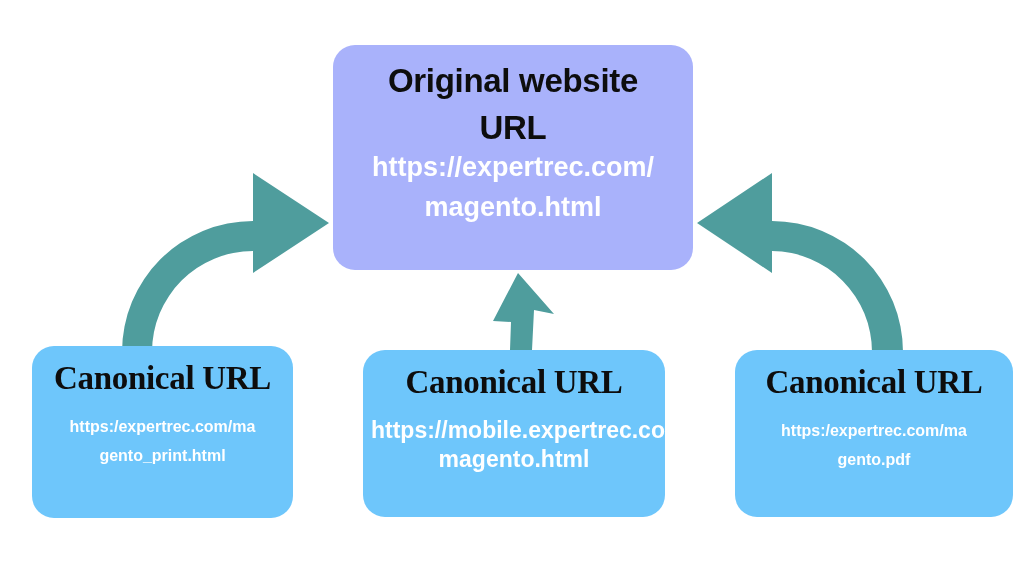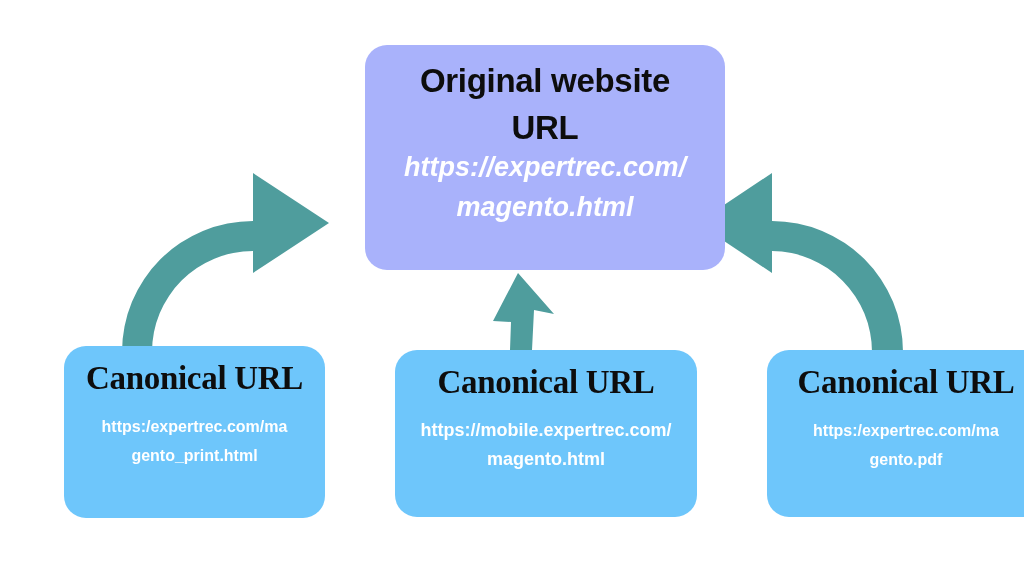--- a/index.html
+++ b/index.html
@@ -17,21 +17,20 @@
     left: 0; top: 0;
     width: 1024px; height: 576px;
     z-index: 0;
   }
   .box {
     position: absolute;
     z-index: 1;
     border-radius: 22px;
     text-align: center;
     padding: 12px 8px 0 8px;
-    margin-left: 32px;
   }
   .box-original {
     left: 333px; top: 45px;
     width: 360px; height: 225px;
     background: var(--original-box, #a9b2fb);
   }
   .box-canonical {
     background: var(--canonical-box, #6ec6fb);
   }
   .box-canonical-left   { left: 32px;  top: 346px; width: 261px; height: 172px; }
@@ -48,28 +47,27 @@
   .box-canonical .title { line-height: 40px; font-family: Liberation Serif, serif; }
   .url {
     color: var(--url-text, #ffffff);
     font-weight: 700;
     white-space: pre-line;
   }
   .box-original .url {
     font-size: 27px;
     line-height: 40px;
     margin-top: -4px;
-    font-style: italic;
   }
   .box-canonical .url {
     font-size: 16px;
     line-height: 29px;
     margin-top: 14px;
   }
-  .box-canonical-middle .url { font-size: 18px; }
+  .box-canonical-middle .url { font-size: 23px; }
 </style>
 </head>
 <body>
 
 <div class="canvas">
 
   <svg class="arrows-layer" viewBox="0 0 1024 576" xmlns="http://www.w3.org/2000/svg">
 
     <path fill="var(--arrow, #4f9d9d)" d="M122,360 L122,352 A131,131 0 0 1 253,221 L253,173 L329,223 L253,273 L253,251 A101,101 0 0 0 152,352 L152,360 Z"></path>
 

